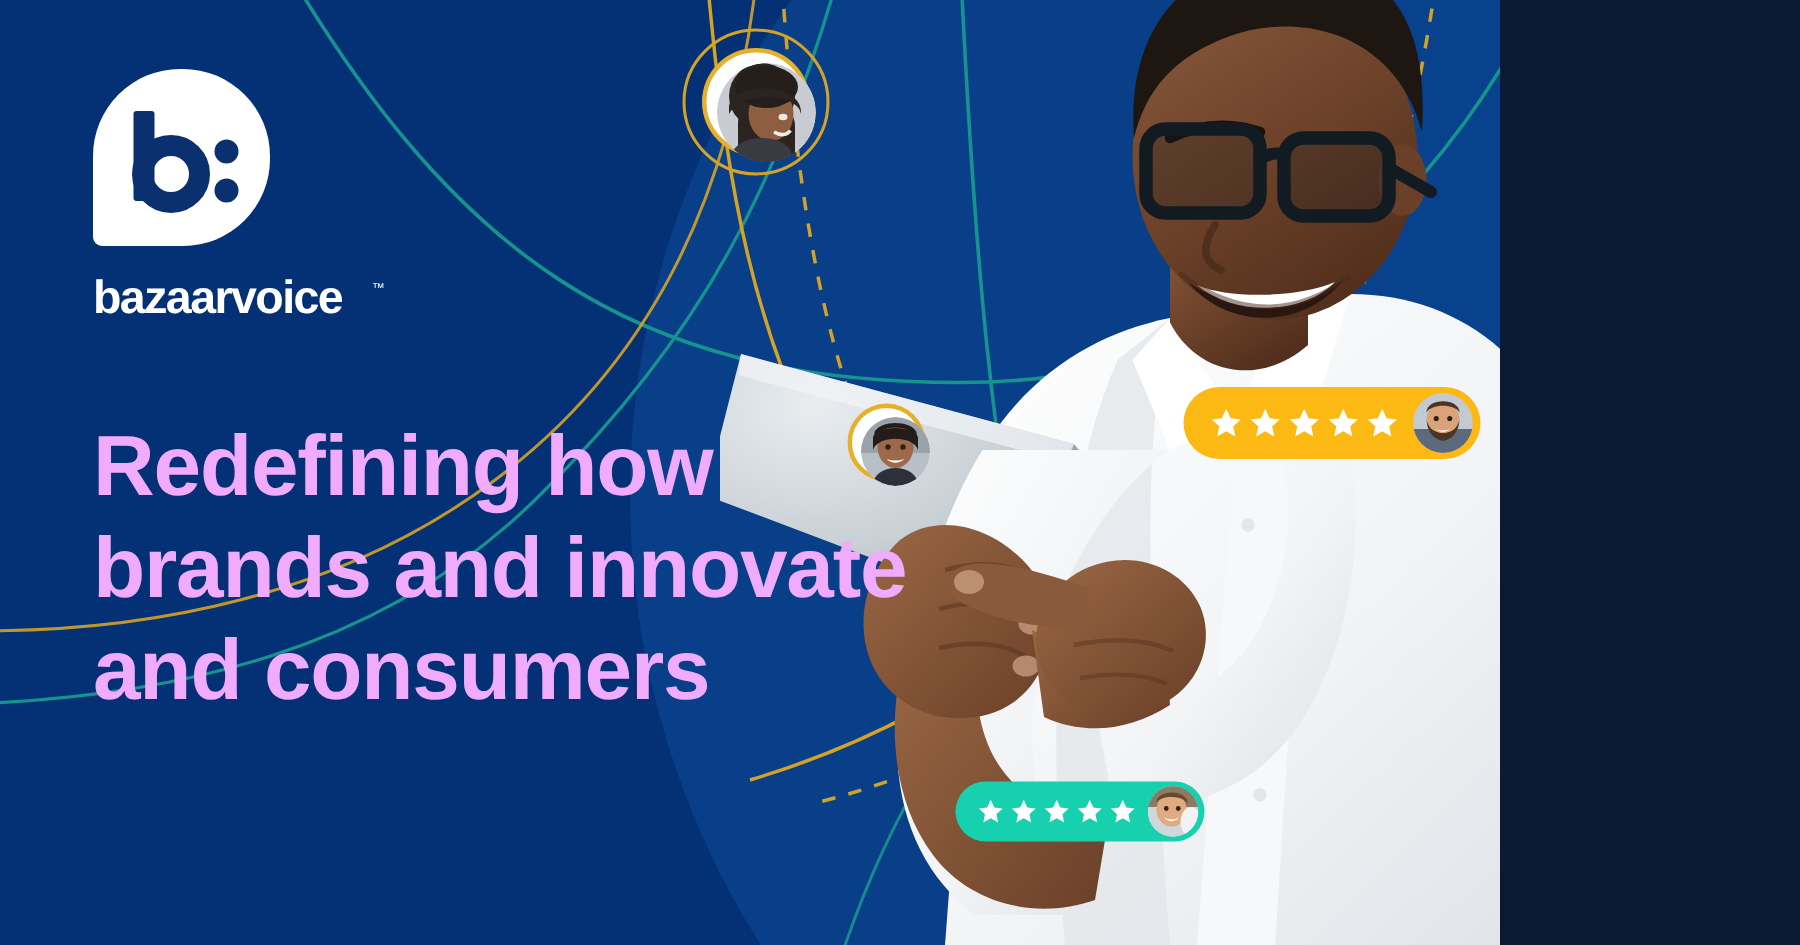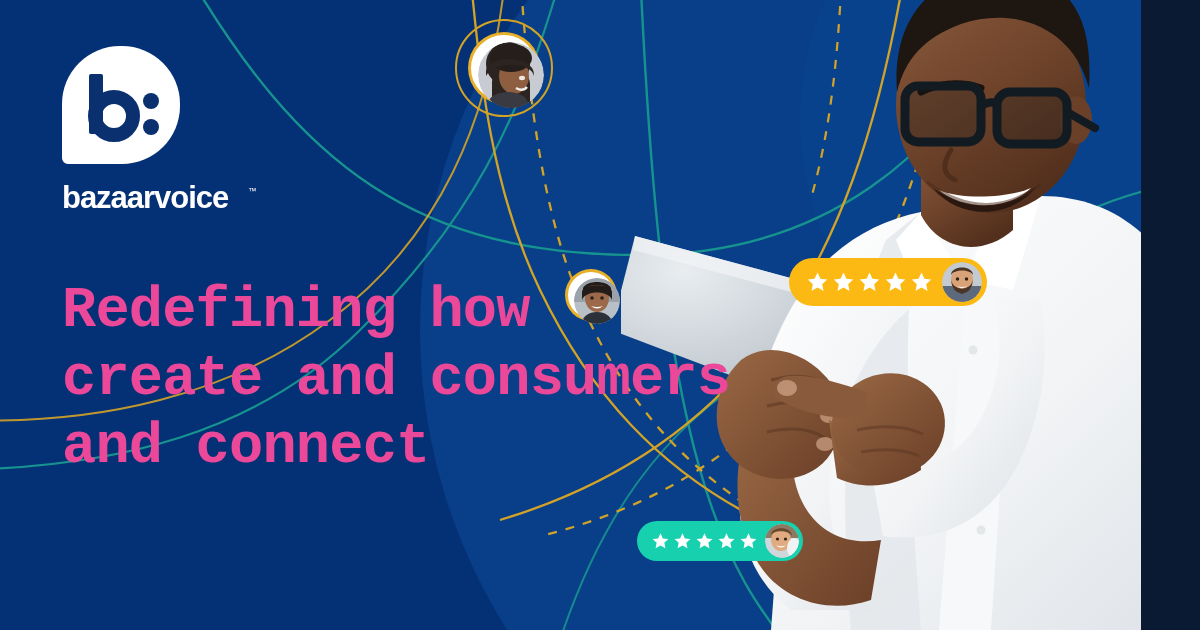--- a/index.html
+++ b/index.html
@@ -6,21 +6,21 @@
     margin: 0;
     padding: 0;
     background: #0a1a33;
   }
   body {
     font-family: "Liberation Sans", sans-serif;
   }
 
   .banner {
     position: relative;
-    width: 1141px;
+    width: 1000px;
     height: 630px;
     overflow: hidden;
     background: #043075;
   }
 
   
   .bg-network {
     position: absolute;
     inset: 0;
     width: 1200px;
@@ -61,22 +61,22 @@
 
   
   .headline {
     position: absolute;
     left: 62px;
     top: 277px;
     z-index: 40;
     width: 700px;
   }
   .headline-line {
-    color: #ec4899;
-    font-family: Liberation Mono, monospace;
+    color: #f0abfc;
+    font-family: Liberation Sans, sans-serif;
     font-weight: 700;
     font-size: 57px;
     line-height: 68px;
     letter-spacing: -0.8px;
     white-space: nowrap;
   }
 
   
   .net-node {
     position: absolute;
@@ -375,22 +375,22 @@
     <div class="logo-wordmark">
       <svg viewBox="0 0 232 34" width="218" height="32">
         <text x="0" y="26" font-family="Liberation Sans, sans-serif" font-size="33" font-weight="700" letter-spacing="-1.1" fill="#ffffff">bazaarvoice</text>
         <text x="198" y="11" font-family="Liberation Sans, sans-serif" font-size="9" fill="#ffffff">™</text>
       </svg>
     </div>
   </div>
 
   <div class="headline">
     <div class="headline-line">Redefining how</div>
-    <div class="headline-line">create and consumers</div>
-    <div class="headline-line">and connect</div>
+    <div class="headline-line">brands and innovate</div>
+    <div class="headline-line">and consumers</div>
   </div>
 
   <div class="rating-badge" id="badge-gold">
     <span class="stars">
       <svg class="star" width="23" height="22" viewBox="0 0 24 24">
           <path fill="#ffffff" d="M12 1.6l3.2 6.9 7.4.9-5.5 5 1.5 7.4-6.6-3.8-6.6 3.8 1.5-7.4-5.5-5 7.4-.9z"></path>
         </svg>
       <svg class="star" width="23" height="22" viewBox="0 0 24 24">
           <path fill="#ffffff" d="M12 1.6l3.2 6.9 7.4.9-5.5 5 1.5 7.4-6.6-3.8-6.6 3.8 1.5-7.4-5.5-5 7.4-.9z"></path>
         </svg>

